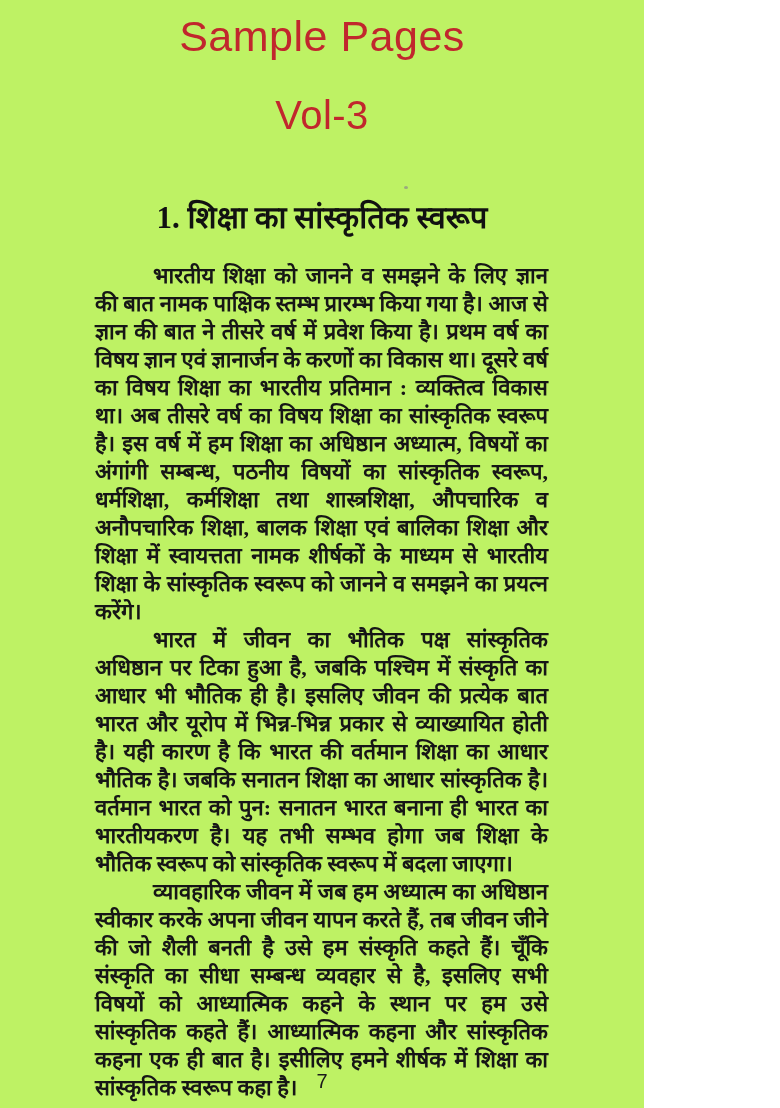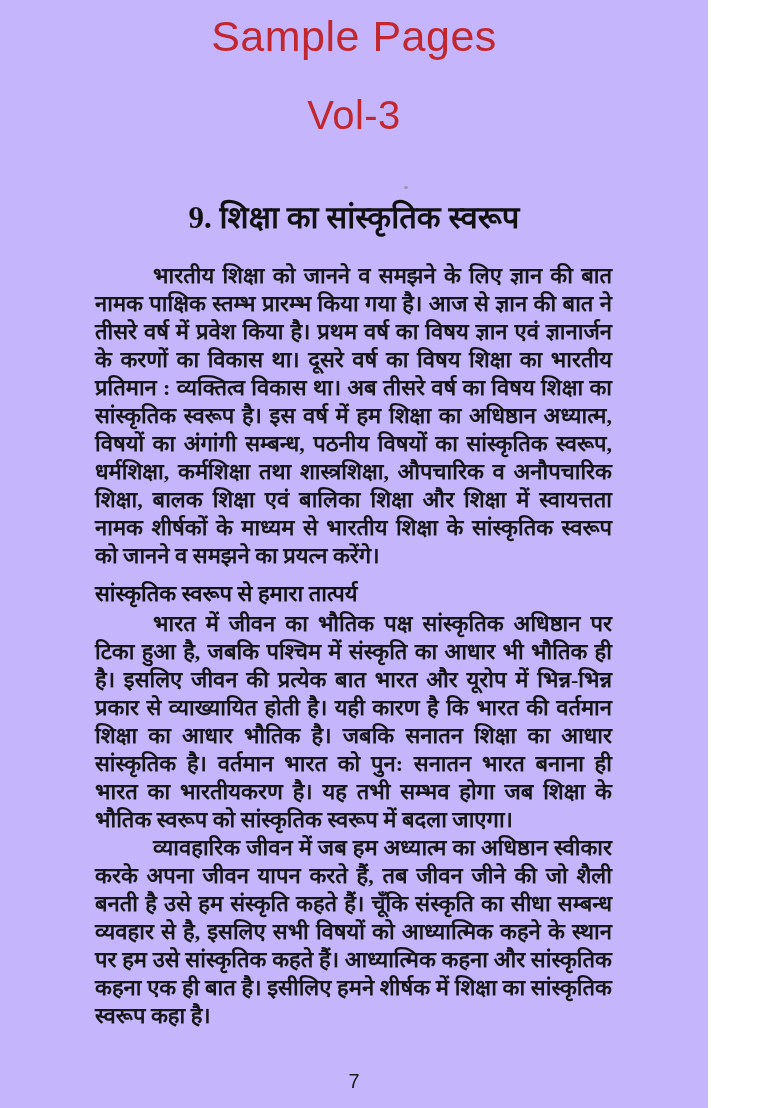--- a/index.html
+++ b/index.html
@@ -3,23 +3,23 @@
 <meta charset="utf-8">
 <title>Sample Pages Vol-3</title>
 <style>
   html, body {
     margin: 0;
     padding: 0;
     background: #ffffff;
   }
   .page {
     position: relative;
-    width: 708px;
+    width: 644px;
     height: 1108px;
-    background: #c4b5fd;
+    background: #bef264;
     overflow: hidden;
     font-family: "Liberation Serif", "DejaVu Serif", serif;
     color: #1a1a1a;
   }
   .red-title {
     font-family: "Liberation Sans", "DejaVu Sans", sans-serif;
     color: #c1272d;
     text-align: center;
     font-weight: 400;
     letter-spacing: 0.5px;
@@ -87,27 +87,26 @@
 <body>
 
 <div class="page">
 
   <div class="red-title sample-label">Sample Pages</div>
 
   <div class="red-title volume-label">Vol-3</div>
 
   <div class="scan-dot"></div>
 
-  <h1 class="chapter-title">9. शिक्षा का सांस्कृतिक स्वरूप</h1>
+  <h1 class="chapter-title">1. शिक्षा का सांस्कृतिक स्वरूप</h1>
 
   <div class="body-text">
 
     <p>भारतीय शिक्षा को जानने व समझने के लिए ज्ञान की बात नामक पाक्षिक स्तम्भ प्रारम्भ किया गया है। आज से ज्ञान की बात ने तीसरे वर्ष में प्रवेश किया है। प्रथम वर्ष का विषय ज्ञान एवं ज्ञानार्जन के करणों का विकास था। दूसरे वर्ष का विषय शिक्षा का भारतीय प्रतिमान : व्यक्तित्व विकास था। अब तीसरे वर्ष का विषय शिक्षा का सांस्कृतिक स्वरूप है। इस वर्ष में हम शिक्षा का अधिष्ठान अध्यात्म, विषयों का अंगांगी सम्बन्ध, पठनीय विषयों का सांस्कृतिक स्वरूप, धर्मशिक्षा, कर्मशिक्षा तथा शास्त्रशिक्षा, औपचारिक व अनौपचारिक शिक्षा, बालक शिक्षा एवं बालिका शिक्षा और शिक्षा में स्वायत्तता नामक शीर्षकों के माध्यम से भारतीय शिक्षा के सांस्कृतिक स्वरूप को जानने व समझने का प्रयत्न करेंगे।</p>
 
-    <h2 class="section-heading">सांस्कृतिक स्वरूप से हमारा तात्पर्य</h2>
 
 
     <p>भारत में जीवन का भौतिक पक्ष सांस्कृतिक अधिष्ठान पर टिका हुआ है, जबकि पश्चिम में संस्कृति का आधार भी भौतिक ही है। इसलिए जीवन की प्रत्येक बात भारत और यूरोप में भिन्न-भिन्न प्रकार से व्याख्यायित होती है। यही कारण है कि भारत की वर्तमान शिक्षा का आधार भौतिक है। जबकि सनातन शिक्षा का आधार सांस्कृतिक है। वर्तमान भारत को पुन: सनातन भारत बनाना ही भारत का भारतीयकरण है। यह तभी सम्भव होगा जब शिक्षा के भौतिक स्वरूप को सांस्कृतिक स्वरूप में बदला जाएगा।</p>
 
     <p>व्यावहारिक जीवन में जब हम अध्यात्म का अधिष्ठान स्वीकार करके अपना जीवन यापन करते हैं, तब जीवन जीने की जो शैली बनती है उसे हम संस्कृति कहते हैं। चूँकि संस्कृति का सीधा सम्बन्ध व्यवहार से है, इसलिए सभी विषयों को आध्यात्मिक कहने के स्थान पर हम उसे सांस्कृतिक कहते हैं। आध्यात्मिक कहना और सांस्कृतिक कहना एक ही बात है। इसीलिए हमने शीर्षक में शिक्षा का सांस्कृतिक स्वरूप कहा है।</p>
 
   </div>
 
   <div class="page-number">7</div>
 

